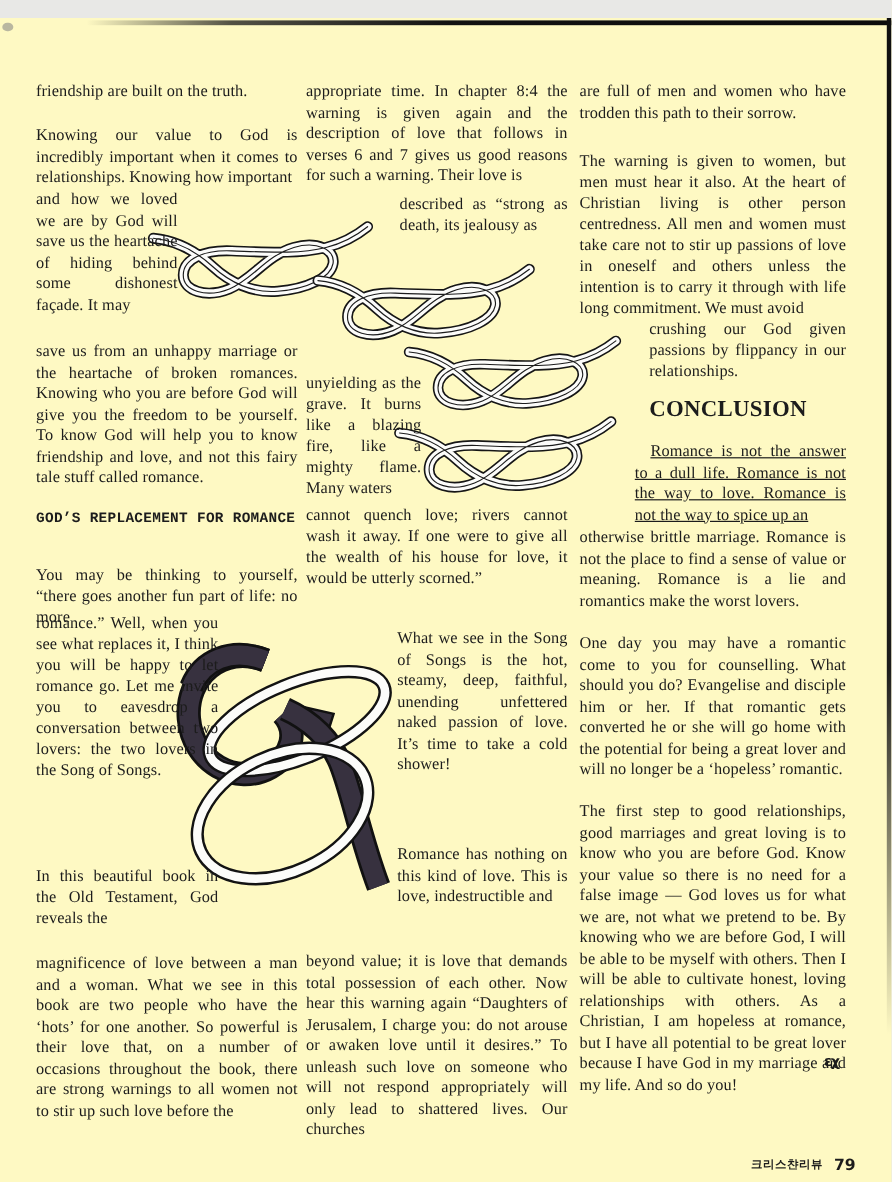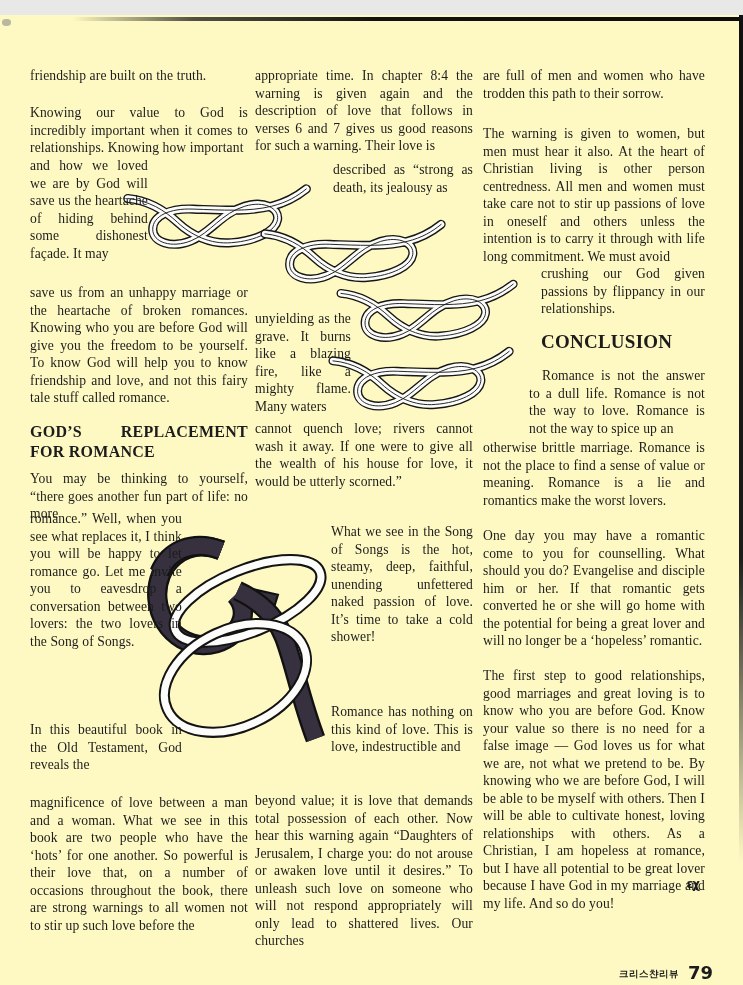--- a/index.html
+++ b/index.html
@@ -16,31 +16,31 @@
   .scan-bottom{position:absolute;bottom:1px;left:34px;right:0;height:2px;background:rgba(40,40,40,.18);}
   .speck{position:absolute;left:2px;top:4px;width:9px;height:7px;background:#8a8a88;border-radius:45%;opacity:.6;}
   
   .col{position:absolute;top:0;height:985px;}
   .col1{left:30px;width:218px;}
   .col2{left:255px;width:218px;}
   .col3{left:483px;width:222px;}
   .blk{position:absolute;text-align:justify;font-size:13.6px;line-height:17.5px;letter-spacing:.1px;}
   .w-full{left:0;right:0;}
   .heading{font-weight:bold;letter-spacing:.25px;}
-  .h-big{font-size:16px;line-height:20px;left:0;right:0;}
+  .h-big{font-size:12px;line-height:20px;left:0;right:0;font-family:Liberation Mono, monospace;}
   .h-small{font-size:19px;}
-  .indent-first{text-indent:13px;}
+  .indent-first{text-indent:13px;text-decoration:underline;}
   .endmark{position:absolute;font-family:"DejaVu Sans",sans-serif;font-weight:bold;font-size:12px;letter-spacing:-1px;}
   
   .knot{position:absolute;overflow:visible;}
   .darkknot{position:absolute;}
   
   .footer{position:absolute;top:947px;right:30px;white-space:nowrap;}
   .footer .mag{font-family:Liberation Serif, serif;font-weight:bold;font-size:9.5px;letter-spacing:.5px;vertical-align:2px;}
-  .footer .pnum{font-family:"DejaVu Sans",sans-serif;font-weight:bold;font-size:18px;margin-left:5px;}
+  .footer .pnum{font-family:"DejaVu Sans",sans-serif;font-weight:bold;font-size:13px;margin-left:5px;}
 </style>
 </head>
 <body>
 
 <div class="page">
 
   <div class="scan-top"></div>
   <div class="scan-right"></div>
   <div class="scan-bottom"></div>
   <div class="speck"></div>

